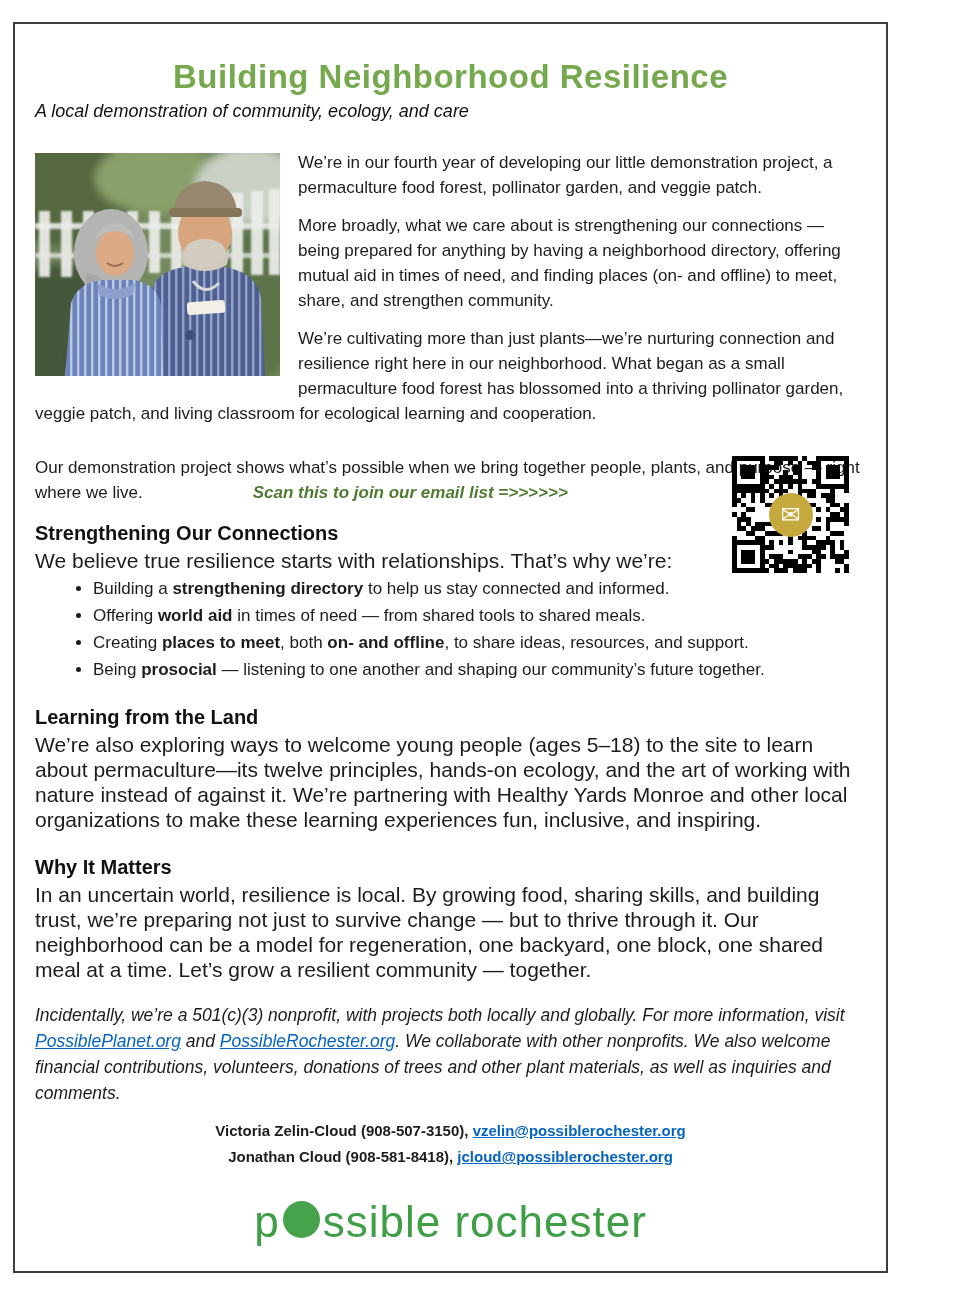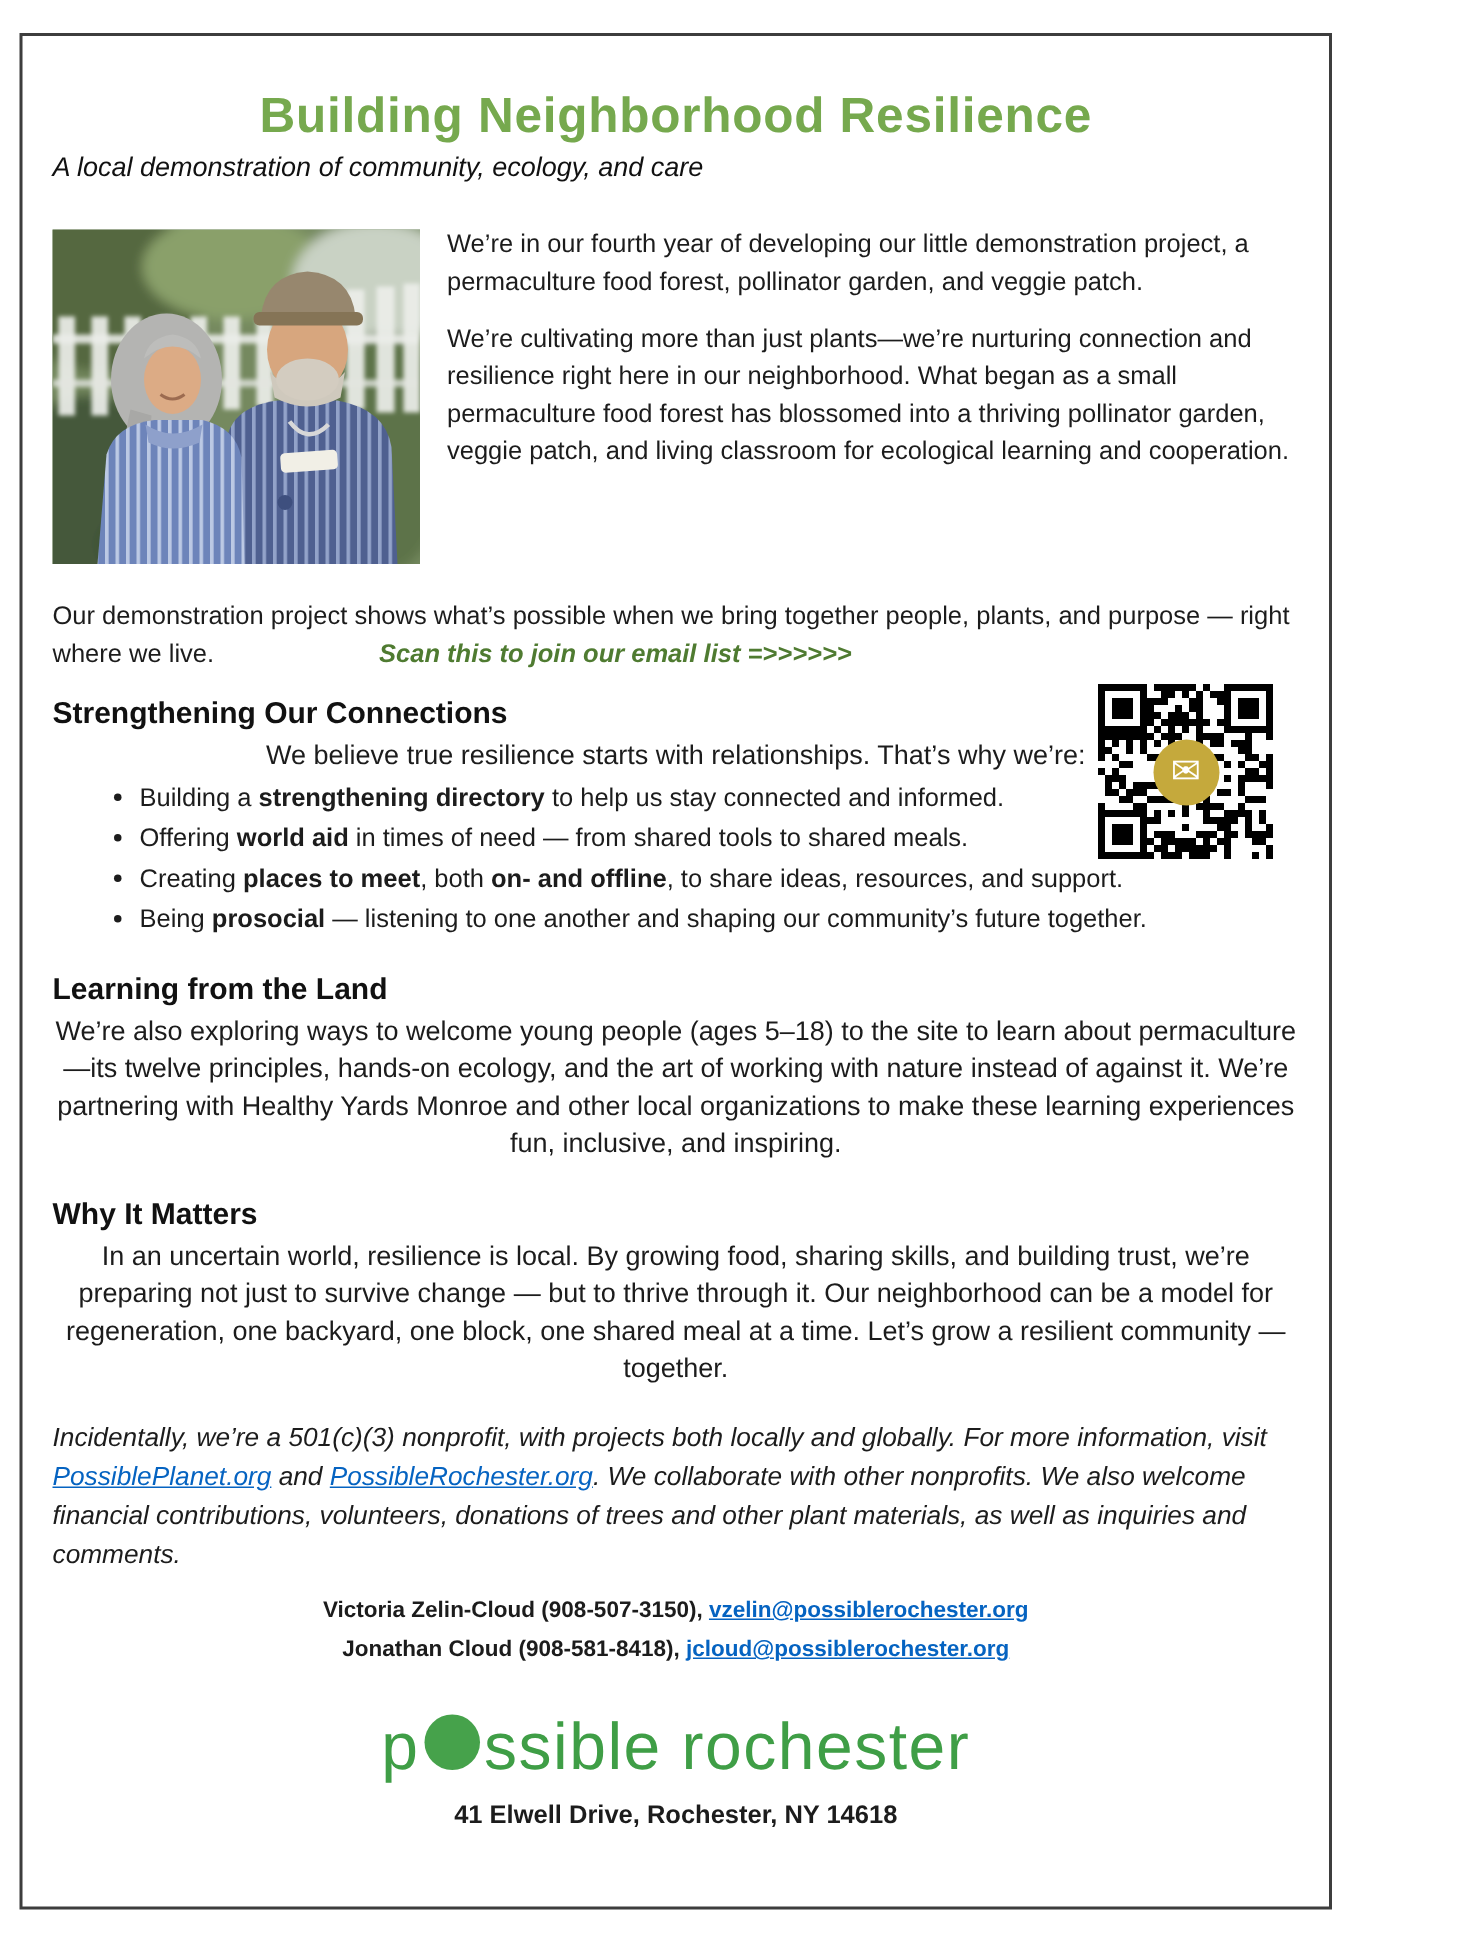--- a/index.html
+++ b/index.html
@@ -46,21 +46,21 @@
     position:absolute; left:50%; top:50%; width:44px; height:44px;
     transform:translate(-50%,-50%); border-radius:50%;
     background:#c5a93c; color:#ffffff; display:flex;
     align-items:center; justify-content:center; font-size:24px; line-height:1;
   }
 
   .section-heading {
     font-size:20px; font-weight:bold; color:#111;
     margin-top:17px; margin-bottom:3px;
   }
-  .body-text { font-size:18px; line-height:25px;text-align:center; }
+  .body-text { font-size:21px; line-height:25px; }
   ul.bullets { margin:3px 0 0 0; padding-left:58px; }
   ul.bullets li { font-size:17px; line-height:25px; margin-bottom:2px; }
   ul.bullets b, .lead b { font-weight:bold; }
 
   .nonprofit {
     margin-top:20px; font-style:italic; font-size:17.5px; line-height:26px;
   }
   a.doc-link { color:#0563c1; text-decoration:underline; cursor:pointer; }
 
   .contacts { margin-top:12px; text-align:center; font-weight:bold; font-size:15px; line-height:1.75; }
@@ -147,20 +147,21 @@
             <path d="M52 120 Q42 160 54 200 L70 200 Q62 160 66 124 Z" fill="#a8a8a6"></path>
             <path d="M30 223 L36 150 Q42 130 68 127 L100 127 Q122 132 126 152 L128 223 Z" fill="url(#stripeW)"></path>
             <ellipse cx="80" cy="100" rx="19" ry="23" fill="#dcab85"></ellipse>
             <path d="M61 86 Q80 70 99 86 Q96 72 80 70 Q64 72 61 86 Z" fill="#bdbdbb"></path>
             <path d="M72 110 q8 6 16 0" stroke="#9c6b50" stroke-width="2" fill="none"></path>
             <path d="M62 130 Q80 142 100 130 L98 142 Q80 150 64 142 Z" fill="#8ea0cb"></path>
           </g>
         </svg>
       </div>
       <p>We’re in our fourth year of developing our little demonstration project, a permaculture food forest, pollinator garden, and veggie patch.</p>
+      <p>More broadly, what we care about is strengthening our connections — being prepared for anything by having a neighborhood directory, offering mutual aid in times of need, and finding places (on- and offline) to meet, share, and strengthen community.</p>
       <p>We’re cultivating more than just plants—we’re nurturing connection and resilience right here in our neighborhood. What began as a small permaculture food forest has blossomed into a thriving pollinator garden, veggie patch, and living classroom for ecological learning and cooperation.</p>
     </div>
 
     <div class="intro" style="margin-top:16px;">
       <p><span>Our demonstration project shows what’s possible when we bring together people, plants, and purpose — right where we live.</span><span class="scan-label">Scan this to join our email list =&gt;&gt;&gt;&gt;&gt;&gt;</span></p>
     </div>
 
     <div class="qr-block">
       <svg viewBox="0 0 25 25" shape-rendering="crispEdges">
           <rect x="0" y="0" width="1" height="1" fill="#000"></rect>
@@ -499,16 +500,15 @@
     </div>
 
     <div class="contacts">
       <div><span>Victoria Zelin-Cloud (908-507-3150), </span><a class="doc-link">vzelin@possiblerochester.org</a></div>
       <div><span>Jonathan Cloud (908-581-8418), </span><a class="doc-link">jcloud@possiblerochester.org</a></div>
     </div>
 
     <div class="logo-line">
       <span>p</span><span class="logo-dot"></span><span>ssible rochester</span>
     </div>
-    <div class="address">41 Elwell Drive, Rochester, NY 14618</div>
 
   </div>
 </div>
 
 </body></html>

